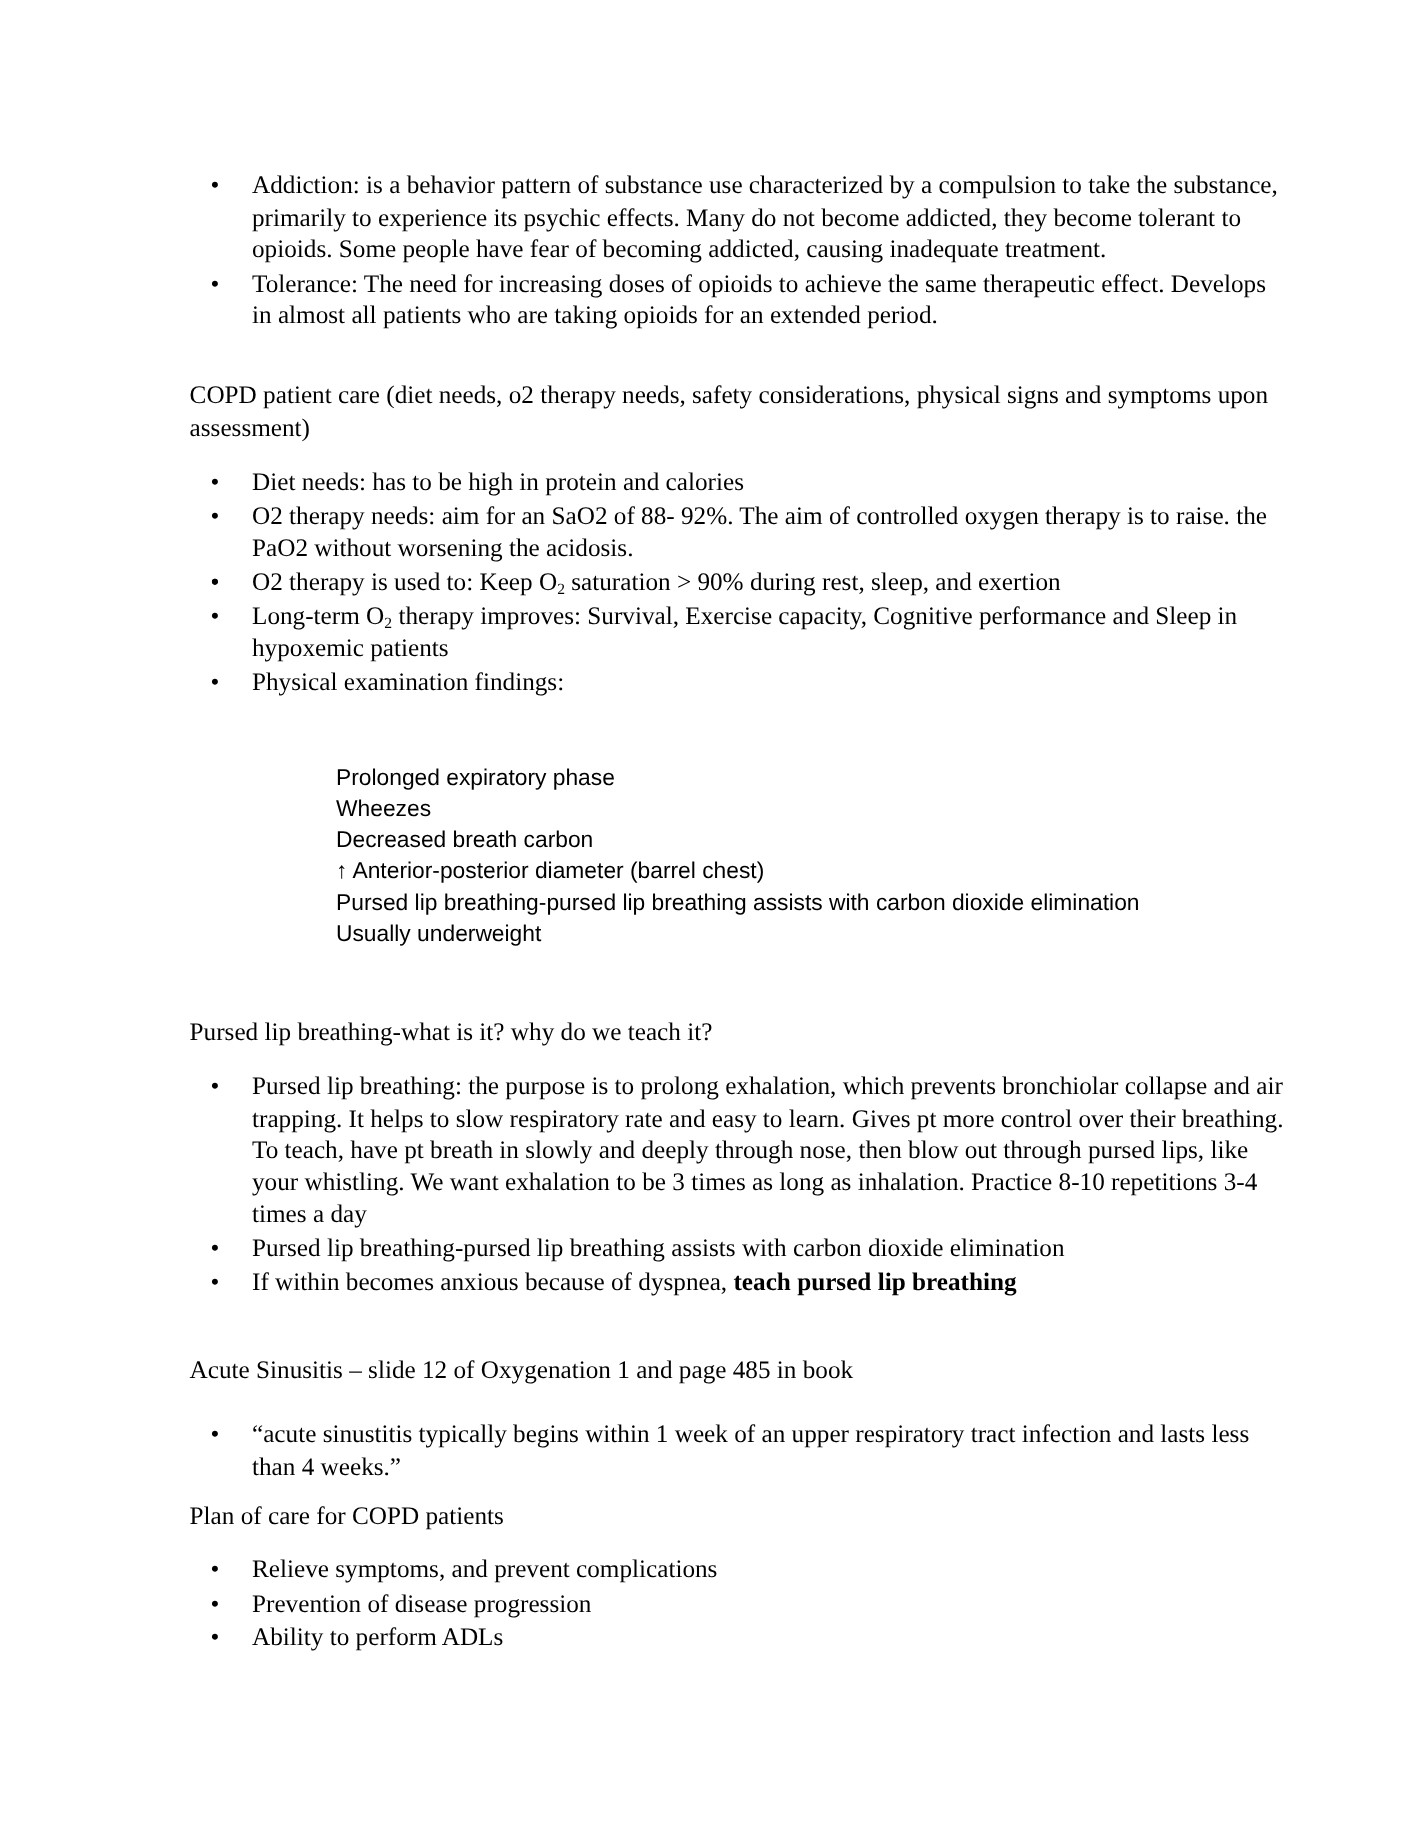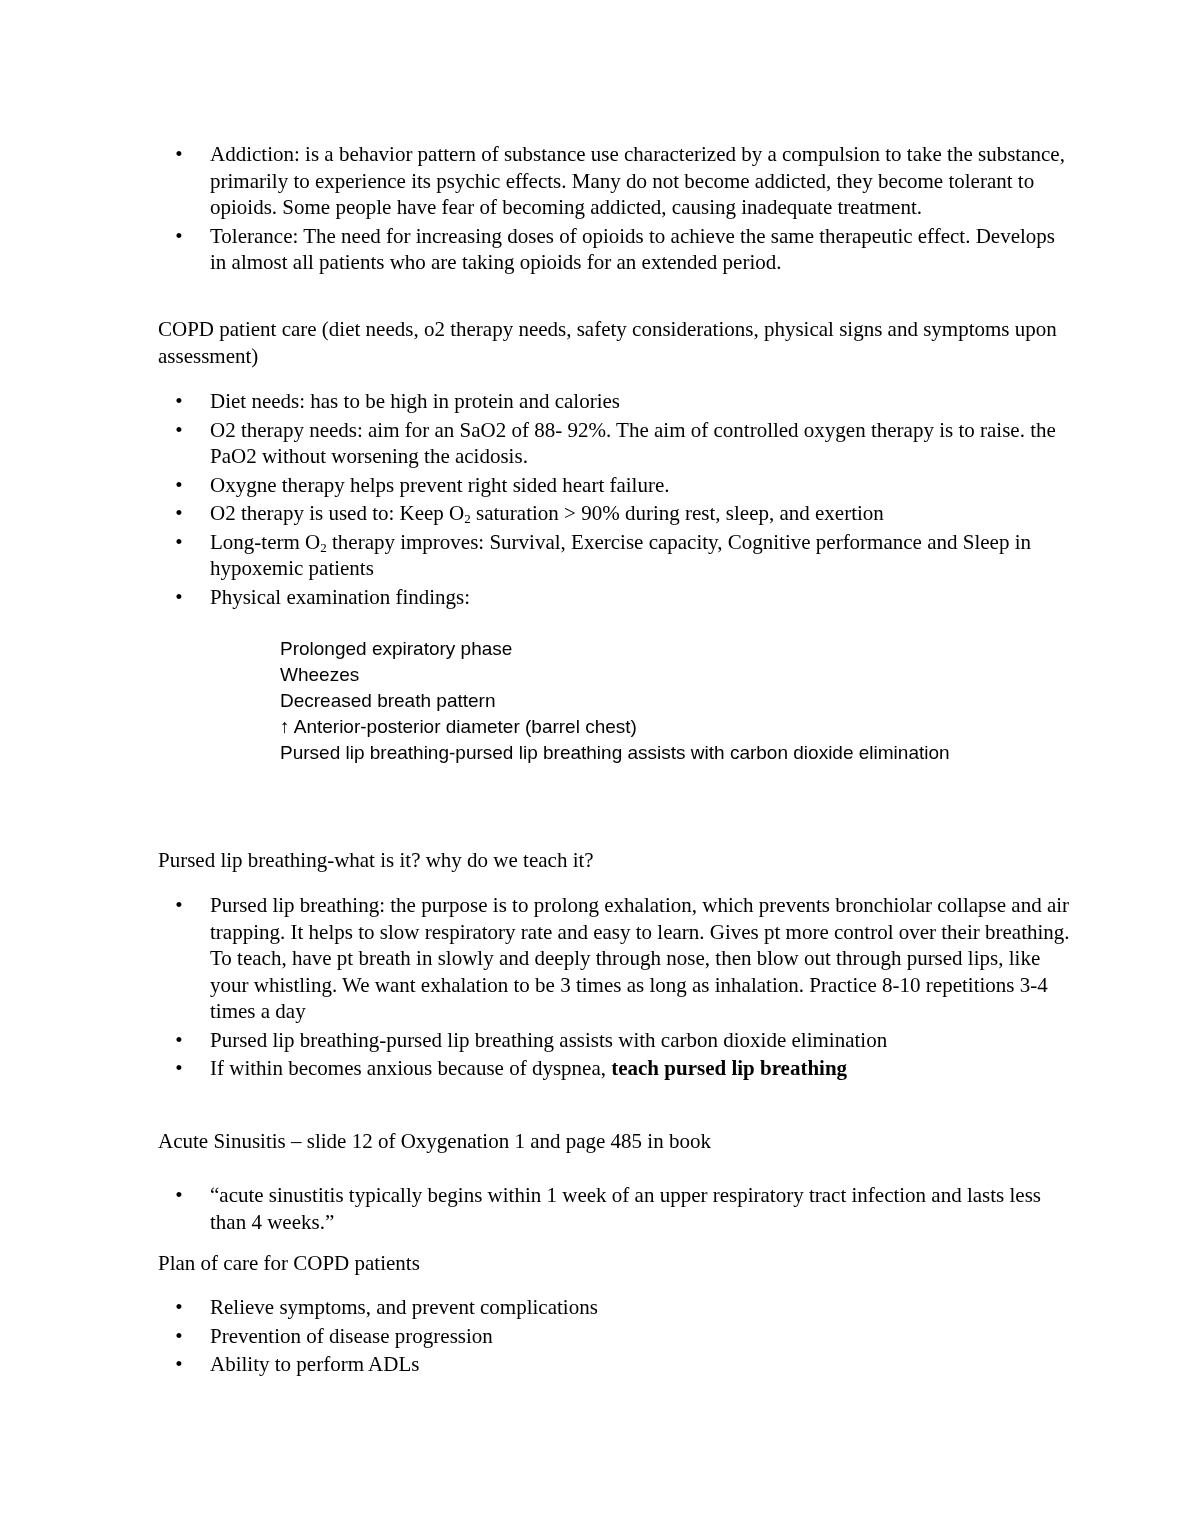--- a/index.html
+++ b/index.html
@@ -26,33 +26,34 @@
       <li style="margin-top:2px;"><span class="bullet">•</span><span>Tolerance: The need for increasing doses of opioids to achieve the same therapeutic effect. Develops in almost all patients who are taking opioids for an extended period.</span></li>
     </ul>
   </div>
 
   <div class="heading" style="top:316px;">COPD patient care (diet needs, o2 therapy needs, safety considerations, physical signs and symptoms upon assessment)</div>
 
   <div class="sect" style="top:388px;">
     <ul class="blist">
       <li><span class="bullet">•</span><span>Diet needs: has to be high in protein and calories</span></li>
       <li style="margin-top:2px;"><span class="bullet">•</span><span>O2 therapy needs: aim for an SaO2 of 88- 92%. The aim of controlled oxygen therapy is to raise. the PaO2 without worsening the acidosis.</span></li>
-      <li style="margin-top:2px;"><span class="bullet">•</span><span>Oxygne therapy helps prevent right sided heart failure.</span></li>
+      <li style="margin-top:2px;"><span class="bullet">•</span></li>
       <li style="margin-top:2px;"><span class="bullet">•</span><span><span>O2 therapy is used to: Keep O</span><sub>2</sub><span> saturation &gt; 90% during rest, sleep, and exertion</span></span></li>
       <li style="margin-top:2px;"><span class="bullet">•</span><span><span>Long-term O</span><sub>2</sub><span> therapy improves: Survival, Exercise capacity, Cognitive performance and Sleep in hypoxemic patients</span></span></li>
       <li style="margin-top:2px;"><span class="bullet">•</span><span>Physical examination findings:</span></li>
     </ul>
   </div>
 
   <div class="findings" style="top:636px;">
     <div>Prolonged expiratory phase</div>
     <div>Wheezes</div>
-    <div>Decreased breath pattern</div>
+    <div>Decreased breath carbon</div>
     <div>↑ Anterior-posterior diameter (barrel chest)</div>
     <div>Pursed lip breathing-pursed lip breathing assists with carbon dioxide elimination</div>
+    <div>Usually underweight</div>
   </div>
 
   <div class="heading" style="top:847px;">Pursed lip breathing-what is it? why do we teach it?</div>
 
   <div class="sect" style="top:892px;">
     <ul class="blist">
       <li><span class="bullet">•</span><span>Pursed lip breathing: the purpose is to prolong exhalation, which prevents bronchiolar collapse and air trapping.  It helps to slow respiratory rate and easy to learn. Gives pt more control over their breathing. To teach, have pt breath in slowly and deeply through nose, then blow out through pursed lips, like your whistling.   We want exhalation to be 3 times as long as inhalation. Practice 8-10 repetitions 3-4 times a day</span></li>
       <li style="margin-top:2px;"><span class="bullet">•</span><span>Pursed lip breathing-pursed lip breathing assists with carbon dioxide elimination</span></li>
       <li style="margin-top:2px;"><span class="bullet">•</span><span><span>If within becomes anxious because of dyspnea, </span><b>teach pursed lip breathing</b></span></li>
     </ul>

